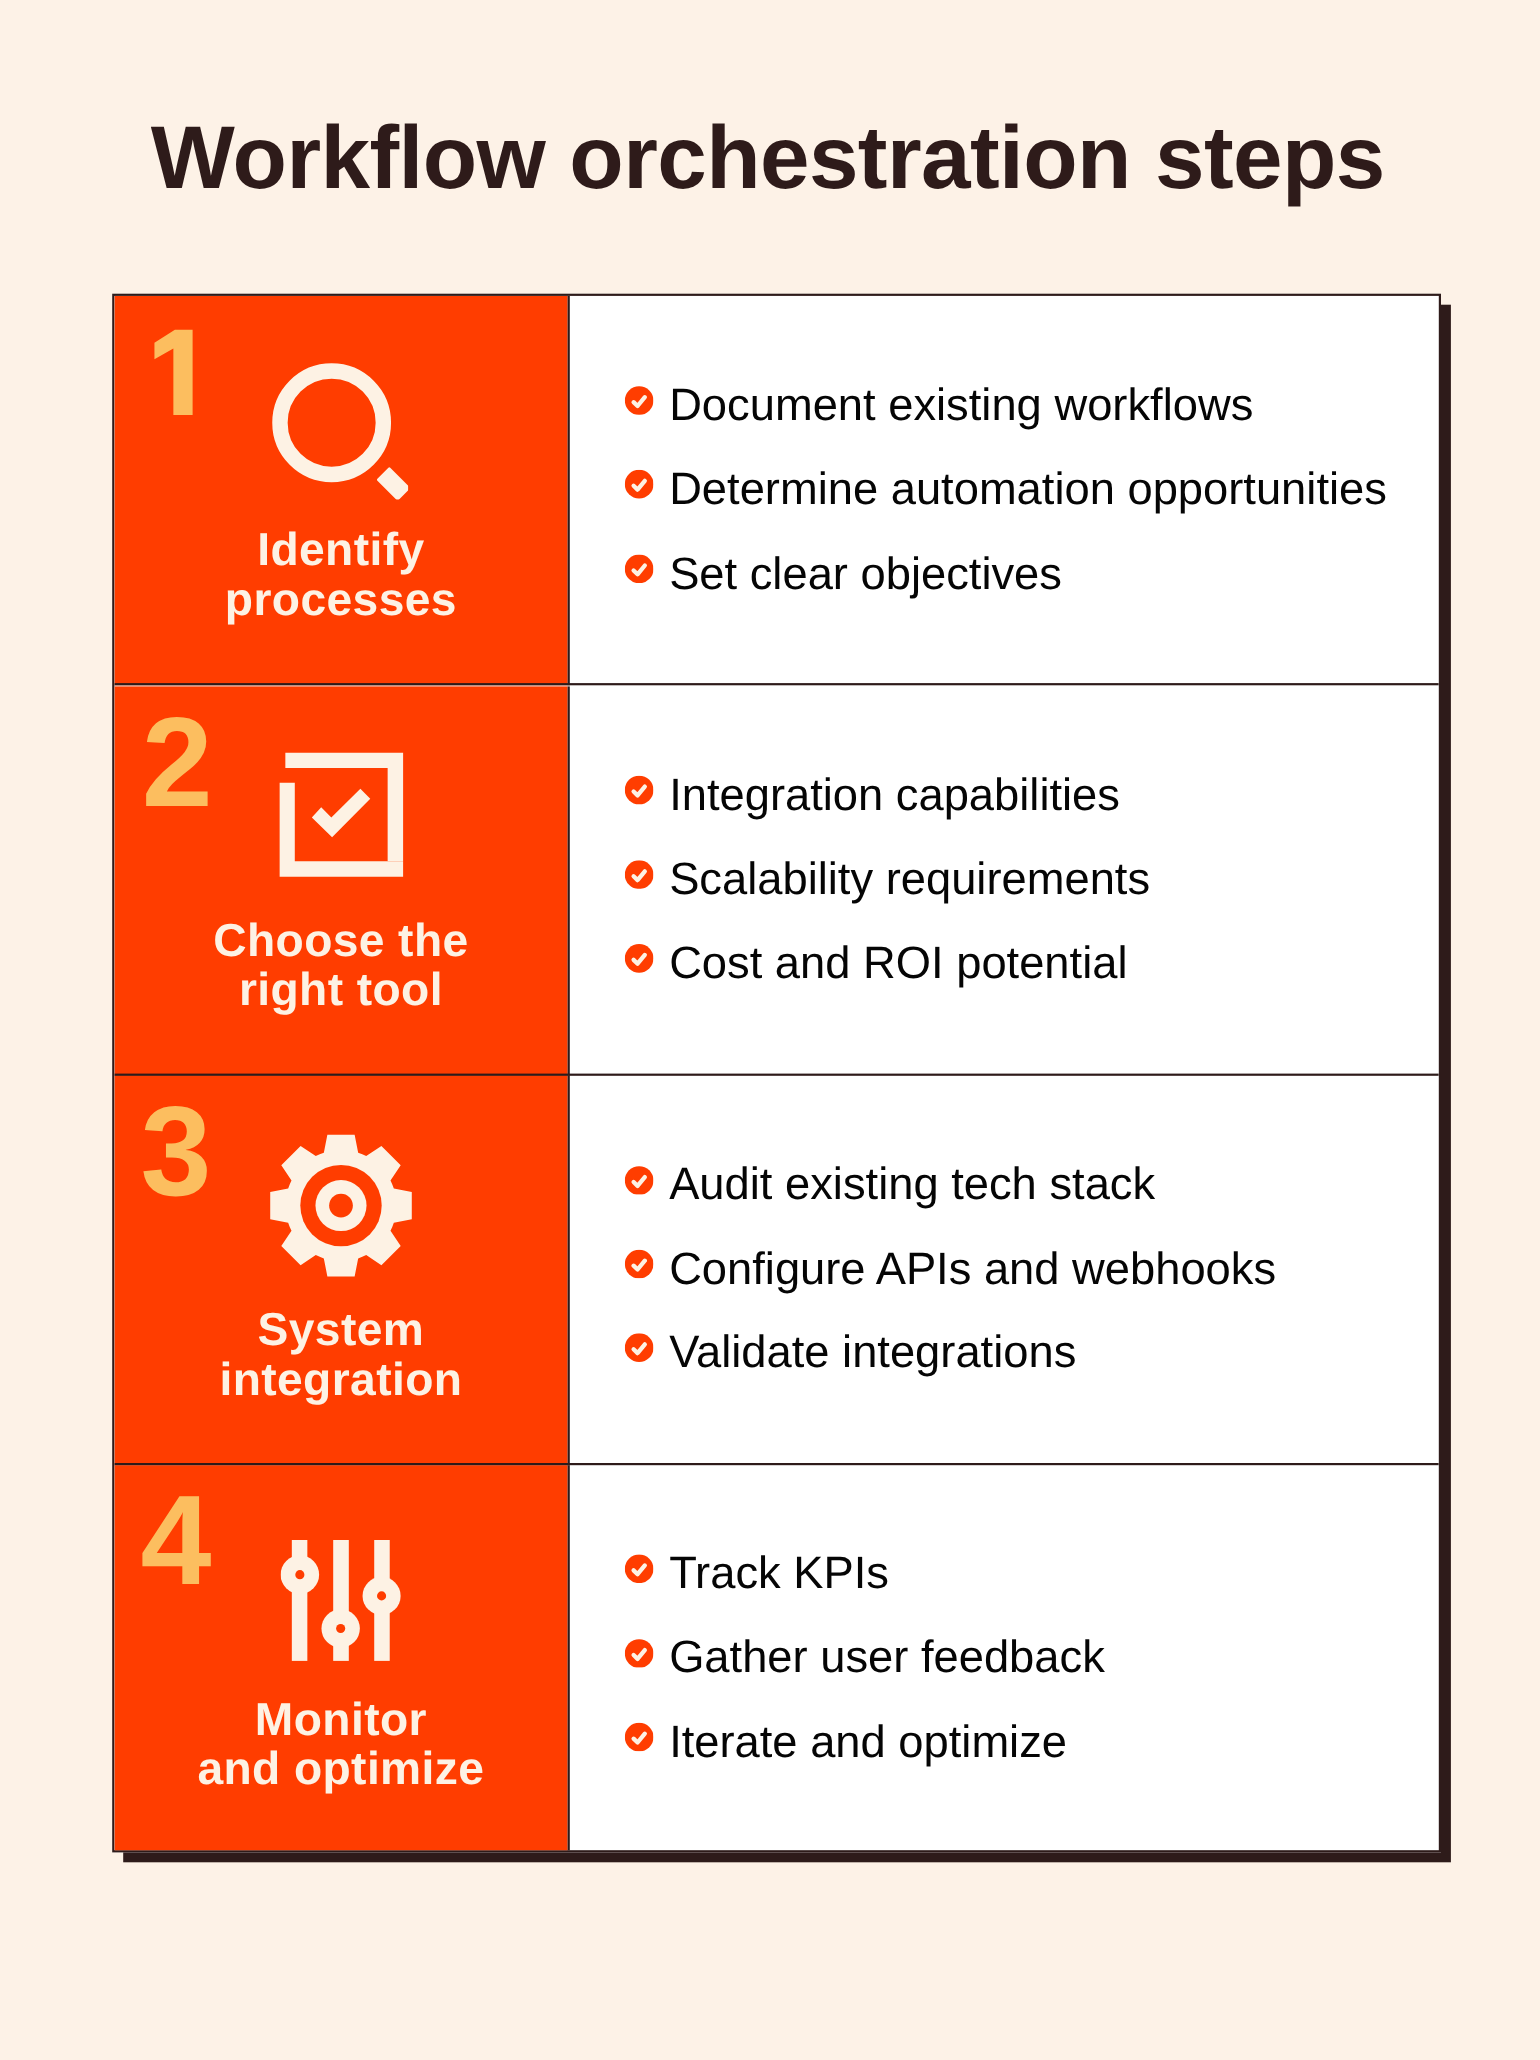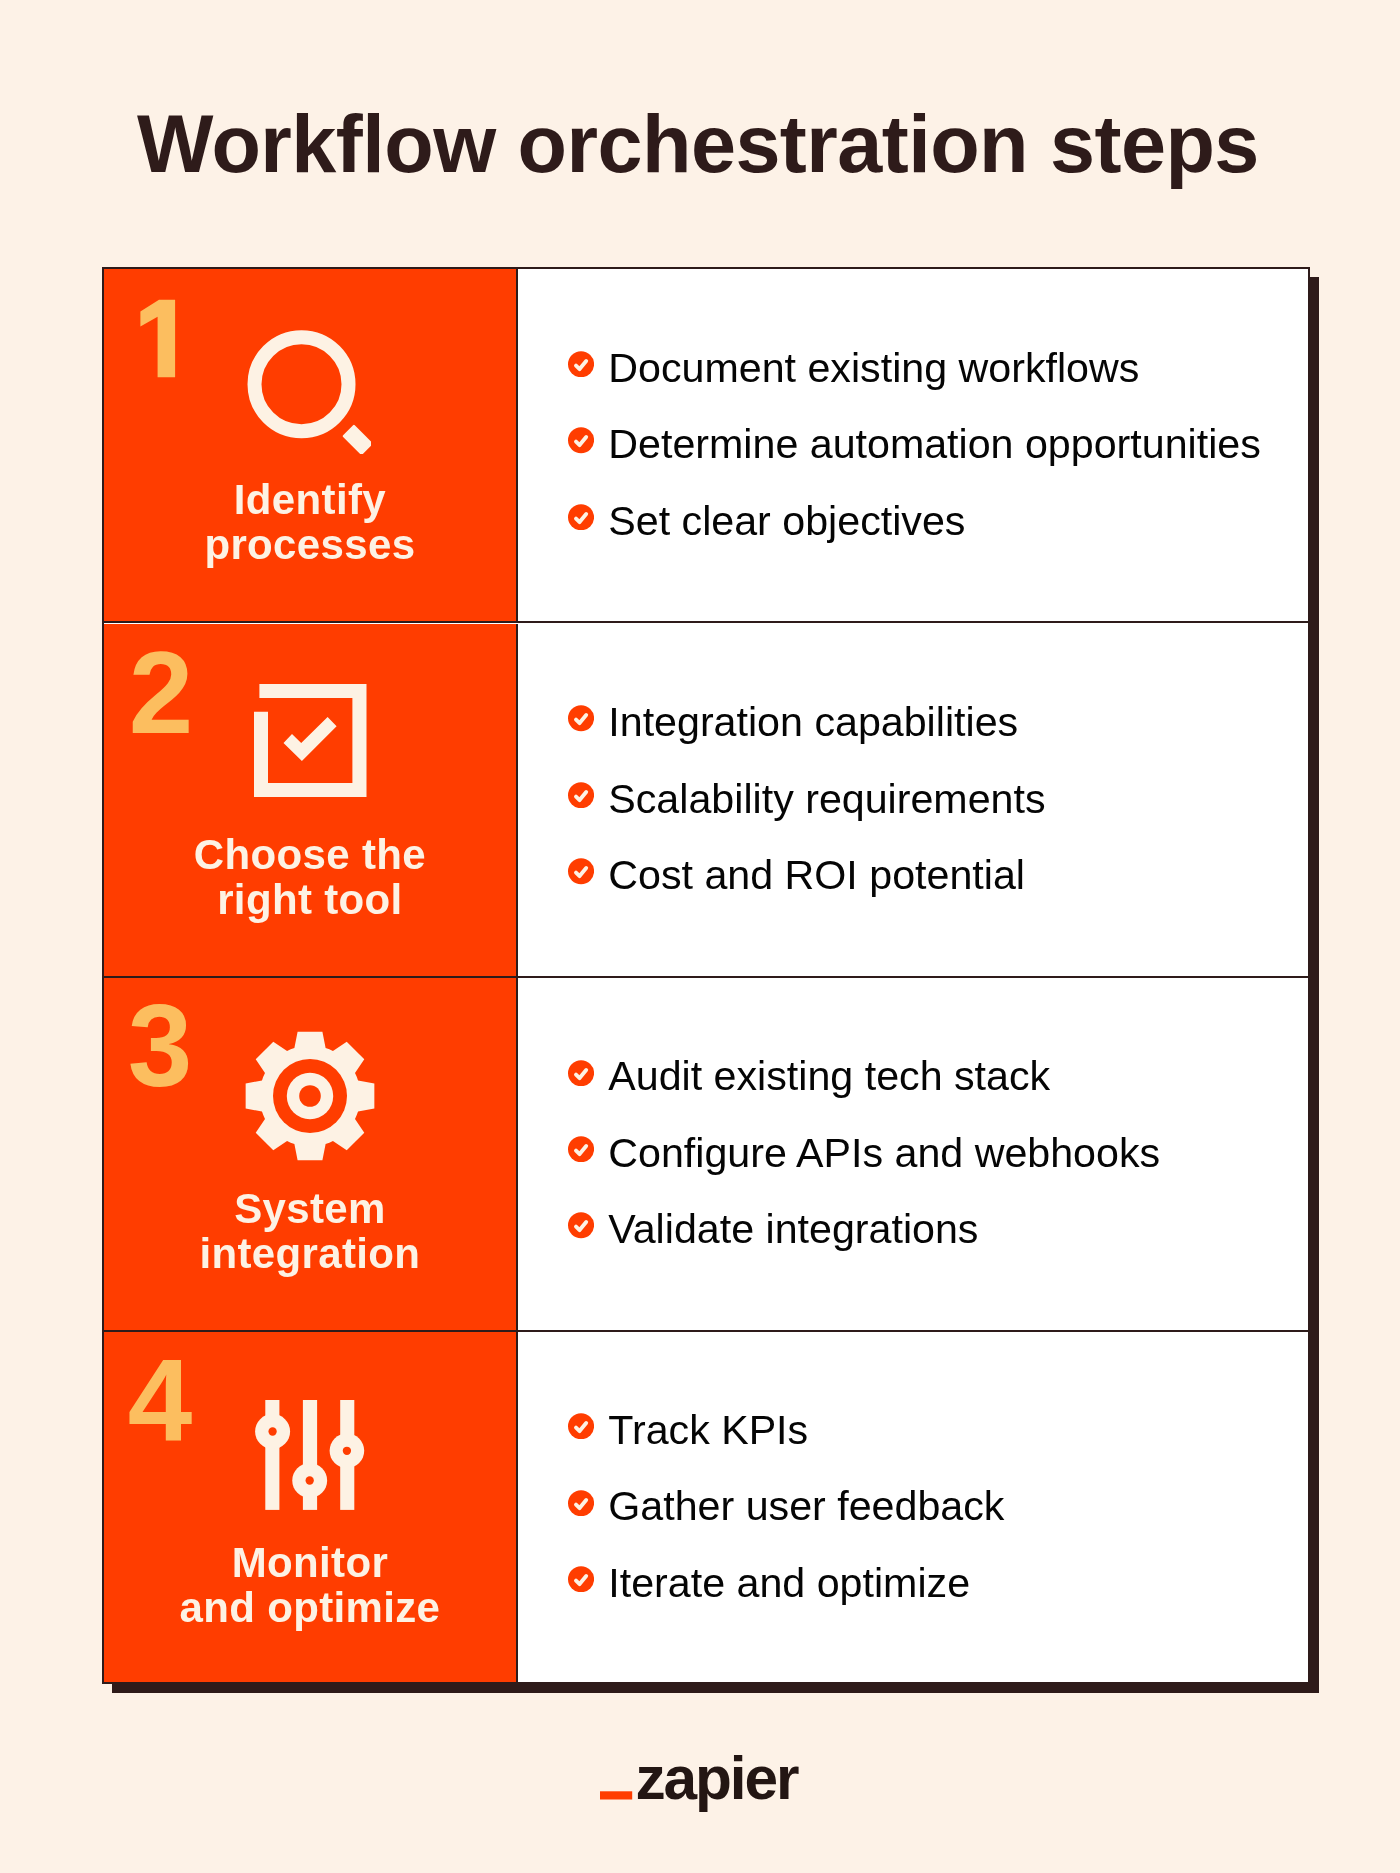--- a/index.html
+++ b/index.html
@@ -176,18 +176,14 @@
       <span class="btxt" style="left:504.3px;top:1237.2px;z-index:4;">Gather user feedback</span>
       <span class="chk" style="left:463.59999999999997px;top:1296.8999999999999px;z-index:4;">
         <svg width="26.1" height="26.4" viewBox="0 0 26.1 26.4">
           <circle cx="13.05" cy="13.2" r="13.05" fill="#FF3D00"></circle>
         <path d="M8.0 14.6 L11.6 18.1 L18.2 10.1" fill="none" stroke="#FDF2E4" stroke-width="3.9" stroke-linecap="round" stroke-linejoin="round"></path>
         </svg>
       </span>
       <span class="btxt" style="left:504.3px;top:1313.6px;z-index:4;">Iterate and optimize</span>
     </div>
 
-  <div class="logo" style="top:1755.3px;" id="logo"><svg width="200" height="60" viewBox="0 0 200 60">
-     <rect x="0" y="36.3" width="32.2" height="8.2" fill="#FF3D00"></rect>
-     <text x="35.4" y="44.2" font-family="Liberation Sans, sans-serif" font-size="60.4" font-weight="700" letter-spacing="-2.1" fill="#231613">zapier</text>
-   </svg></div>
 
 </div>
 
 </body></html>

